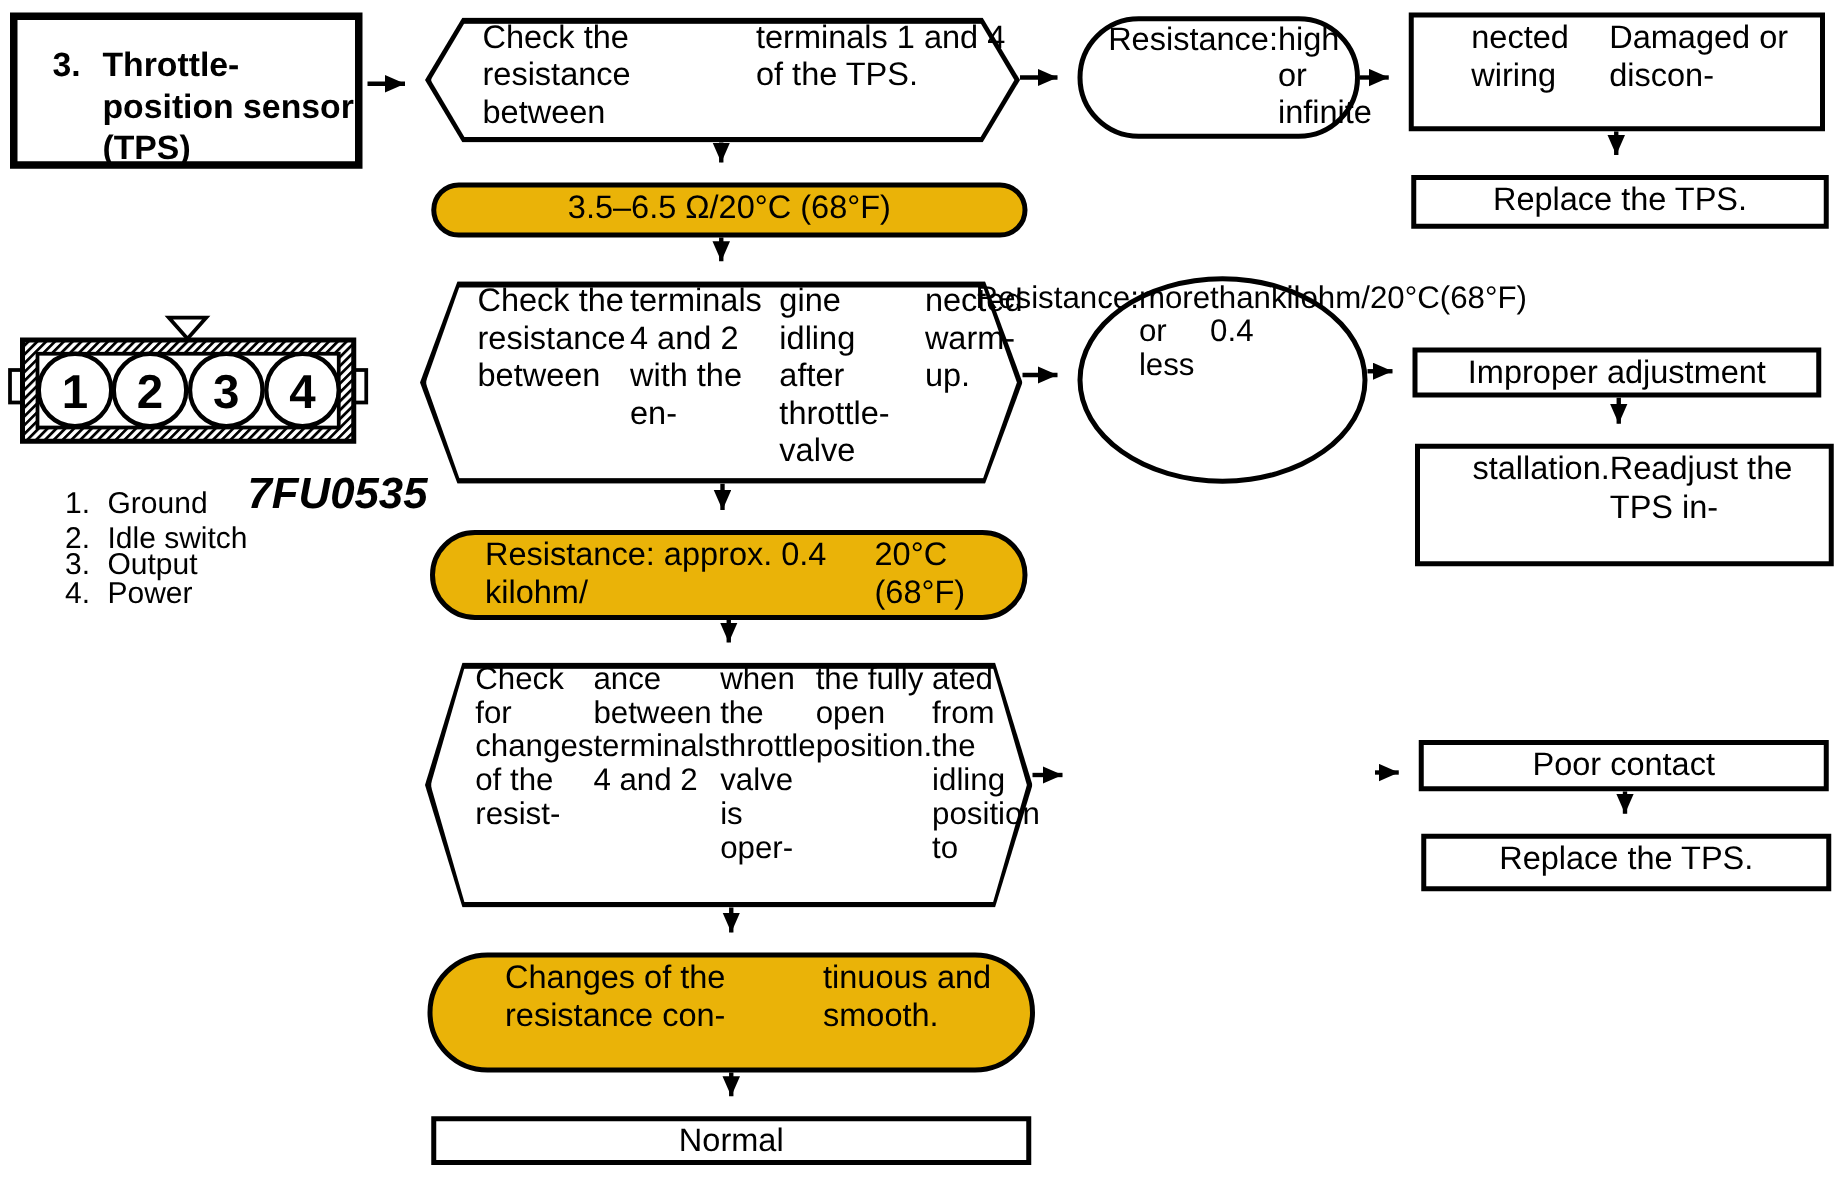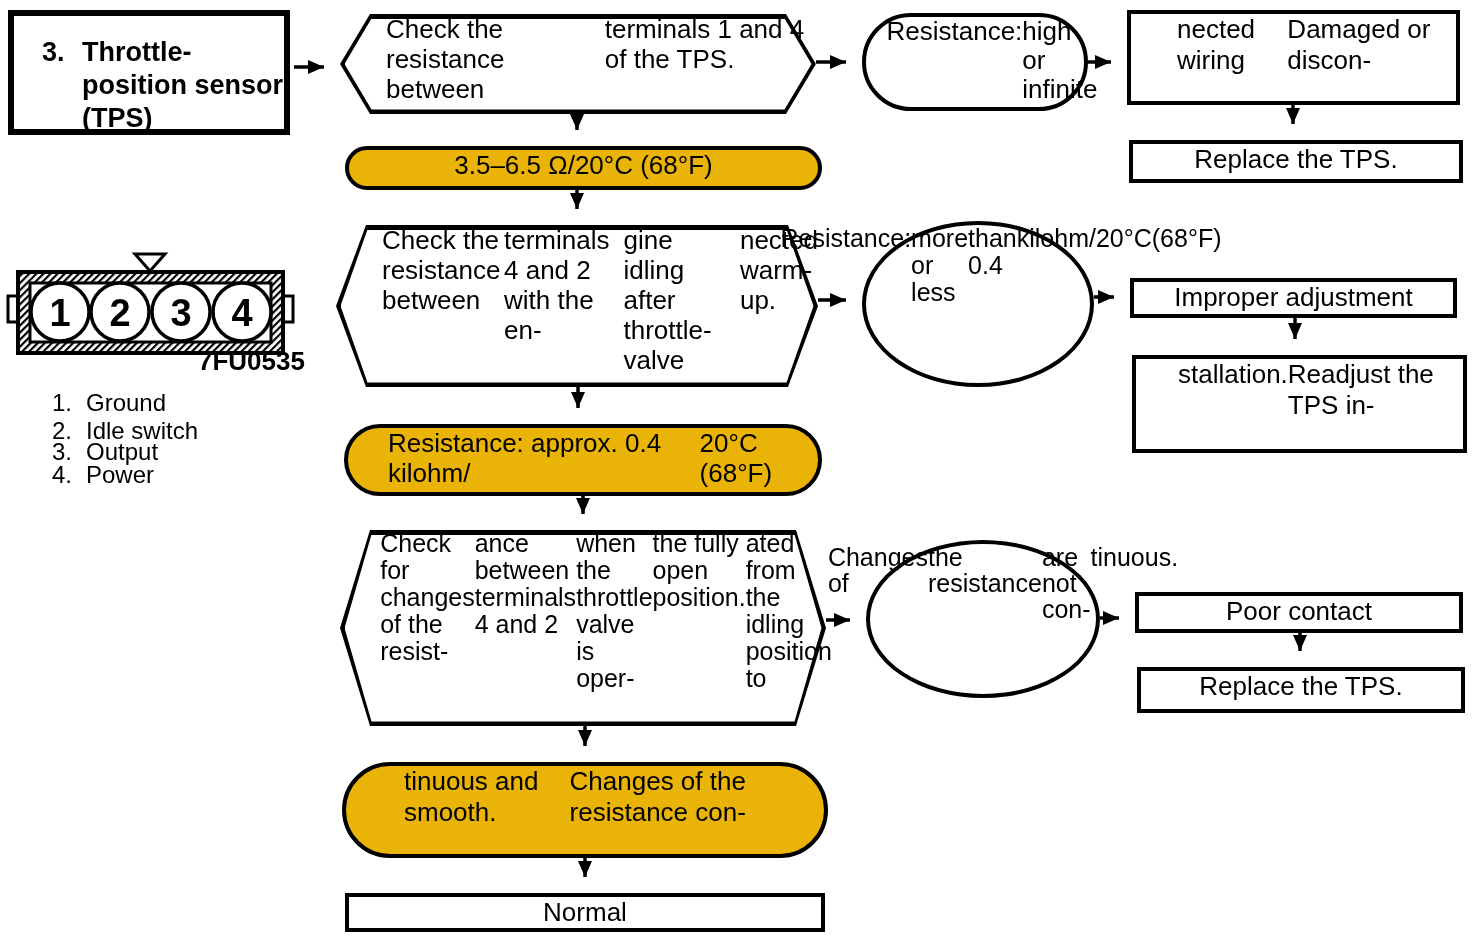--- a/index.html
+++ b/index.html
@@ -23,21 +23,21 @@
   .oval { border:4px solid #000; border-radius:50%; background:#fff; }
   .stadium { border:4px solid #000; border-radius:50px; background:#fff; }
   .pl34 { padding-left:34px; } .pl40 { padding-left:40px; } .pl42 { padding-left:42px; }
   .pl46 { padding-left:46px; } .pl58 { padding-left:58px; }
   .lh26 { line-height:26px; font-size:25px; } .lh27 { line-height:27px; font-size:25px; }
   .lh29 { line-height:29px; } .lh31 { line-height:31px; }
   .center { text-align:center; }
   .title-text { display:flex; padding:20px 0 0 28px; font-weight:bold; font-size:27px; line-height:33px; }
   .title-num { width:40px; }
   svg text { font-family:"Liberation Sans", sans-serif; }
-  #figcode { position:absolute; left:198px; top:346px; font-weight:bold; font-size:26px; }
+  #figcode { position:absolute; left:198px; top:375px; font-weight:bold; font-size:35px;font-style:italic; }
   .legend-row { position:absolute; left:52px; font-size:24px; display:flex; }
   .legend-num { width:34px; }
 </style>
 </head>
 <body>
 
 <div id="canvas">
 
   <svg width="1472" height="942" style="position:absolute;left:0;top:0">
     <defs>
@@ -196,41 +196,33 @@
     <div class="hex-white"></div>
     <div class="node-text pl46 lh27">
       <div>Check for changes of the resist-</div>
       <div>ance between terminals 4 and 2</div>
       <div>when the throttle valve is oper-</div>
       <div>the fully open position.</div>
       <div>ated from the idling position to</div>
     </div>
   </div>
 
-  <div class="node oval" style="left:866px;top:540px;width:234px;height:158px">
-    <div class="node-text pl40 lh26">
-      <div>Changes of</div>
-      <div>the resistance</div>
-      <div>are not con-</div>
-      <div>tinuous.</div>
-    </div>
-  </div>
 
   <div class="node rect" style="left:1135px;top:592px;width:328px;height:41px">
     <div class="node-text center">Poor contact</div>
   </div>
 
   <div class="node rect" style="left:1137px;top:667px;width:328px;height:46px">
     <div class="node-text center">Replace the TPS.</div>
   </div>
 
   <div class="node capsule" style="left:342px;top:762px;width:486px;height:96px">
     <div class="node-text pl58 lh31">
+      <div>Changes of the resistance con-</div>
       <div>tinuous and smooth.</div>
-      <div>Changes of the resistance con-</div>
     </div>
   </div>
 
   <div class="node rect" style="left:345px;top:893px;width:480px;height:39px">
     <div class="node-text center">Normal</div>
   </div>
 
 </div>
 
 </body></html>

